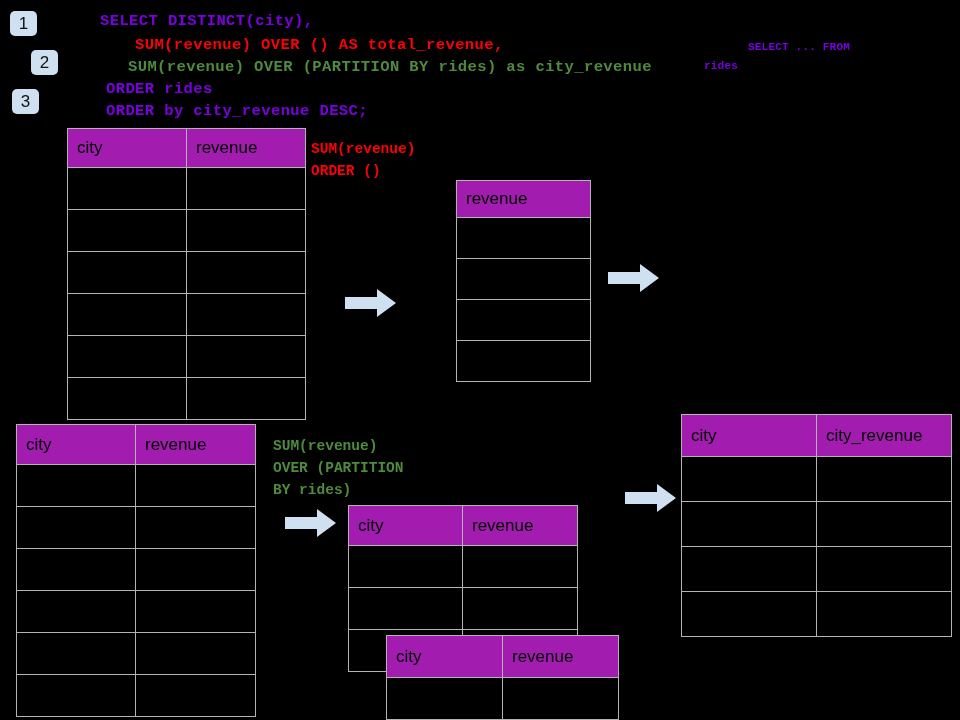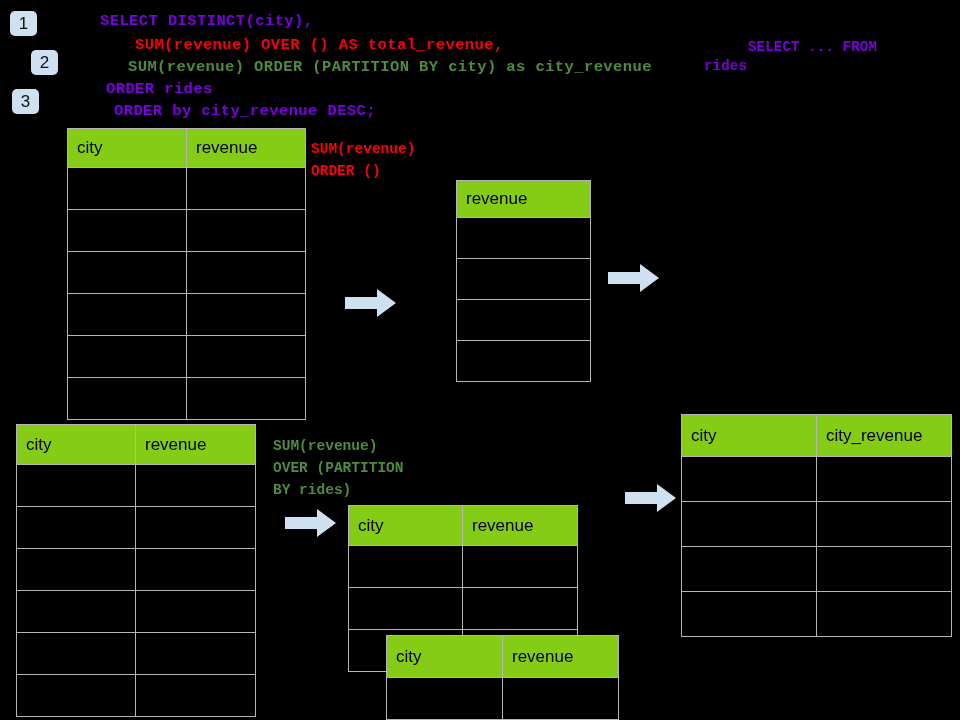--- a/index.html
+++ b/index.html
@@ -43,21 +43,21 @@
     line-height: 21.5px;
   }
   .c-purple { color: #7a00e0; }
   .c-red    { color: #fb0007; }
   .c-green  { color: #4e8b3f; }
 
   .code-small {
     position: absolute;
     font-family: "Liberation Mono", monospace;
     font-weight: bold;
-    font-size: 14px;
+    font-size: 11px;
     line-height: 18px;
     white-space: pre;
     letter-spacing: 0.2px;
   }
 
   .annot {
     position: absolute;
     font-family: "Liberation Mono", monospace;
     font-weight: bold;
     font-size: 14.5px;
@@ -72,21 +72,21 @@
     table-layout: fixed;
     background: #000000;
   }
   .tbl td, .tbl th {
     border: 1px solid #b4b4b4;
     padding: 0;
     margin: 0;
     background: #000000;
   }
   .tbl th {
-    background: #84cc16;
+    background: #a21caf;
     color: #000000;
     font-family: "Liberation Sans", sans-serif;
     font-weight: normal;
     font-size: 17px;
     text-align: left;
     padding-left: 9px;
   }
 
   
   .arrow {
@@ -103,23 +103,23 @@
   </div>
   <div class="badge" style="left:31px; top:50px;">
     <span>2</span>
   </div>
   <div class="badge" style="left:12px; top:89px;">
     <span>3</span>
   </div>
 
   <div class="code c-purple" style="left:100px; top:11px;">SELECT DISTINCT(city),</div>
   <div class="code c-red" style="left:128px; top:35px;margin-left:7px;">SUM(revenue) OVER () AS total_revenue,</div>
-  <div class="code c-green" style="left:128px; top:57px;">SUM(revenue) ORDER (PARTITION BY city) as city_revenue</div>
+  <div class="code c-green" style="left:128px; top:57px;">SUM(revenue) OVER (PARTITION BY rides) as city_revenue</div>
   <div class="code c-purple" style="left:106px; top:79px;">ORDER rides</div>
-  <div class="code c-purple" style="left:106px; top:101px;margin-left:8px;">ORDER by city_revenue DESC;</div>
+  <div class="code c-purple" style="left:106px; top:101px;">ORDER by city_revenue DESC;</div>
 
   <div class="code-small c-purple" style="left:748px; top:38px;">SELECT ... FROM</div>
   <div class="code-small c-purple" style="left:704px; top:57px;">rides</div>
 
   <div class="annot c-red" style="left:311px; top:138px;">SUM(revenue)</div>
   <div class="annot c-red" style="left:311px; top:160px;">ORDER ()</div>
 
   <div class="annot c-green" style="left:273px; top:435px;">SUM(revenue)</div>
   <div class="annot c-green" style="left:273px; top:457px;text-align:center;">OVER (PARTITION</div>
   <div class="annot c-green" style="left:273px; top:479px;">BY rides)</div>

